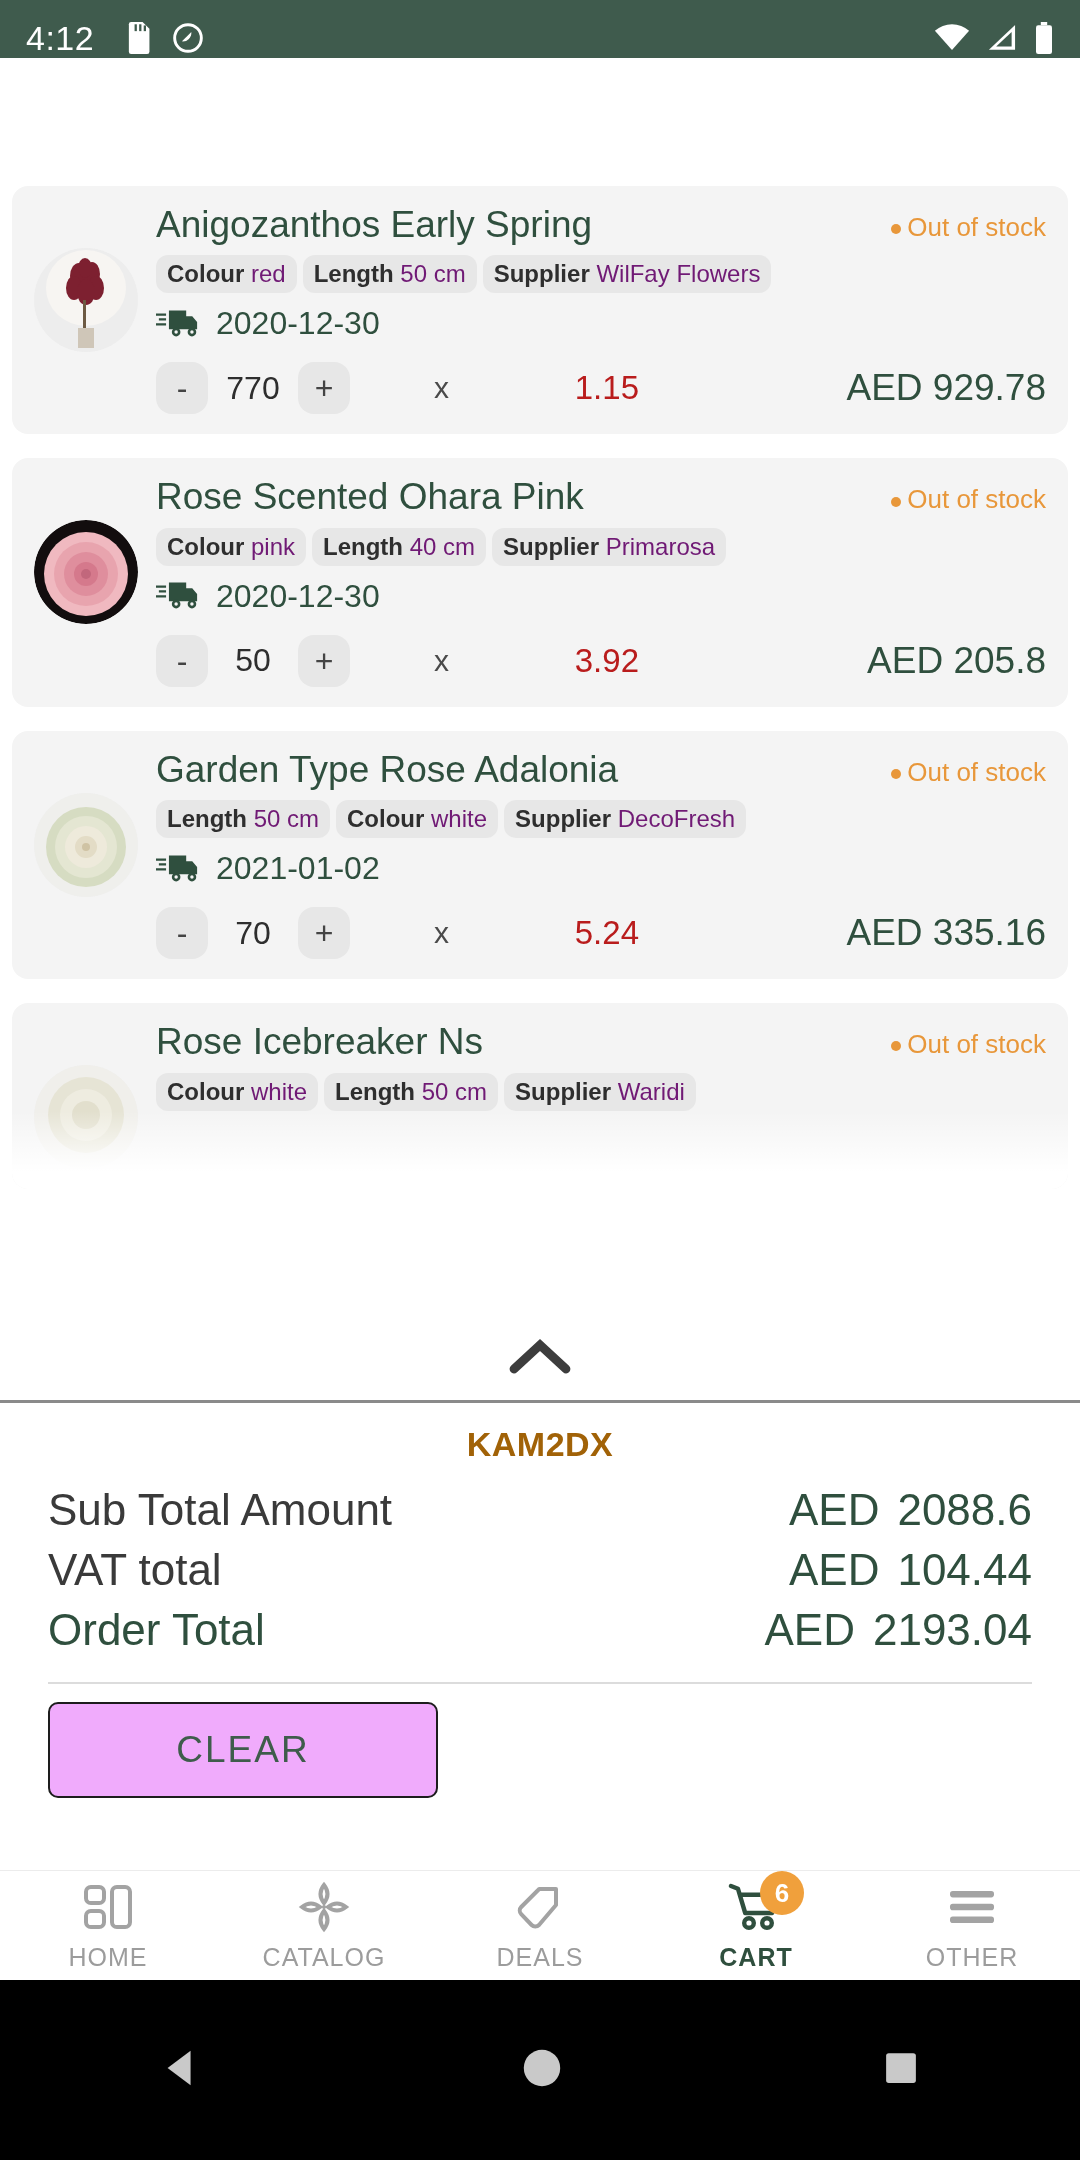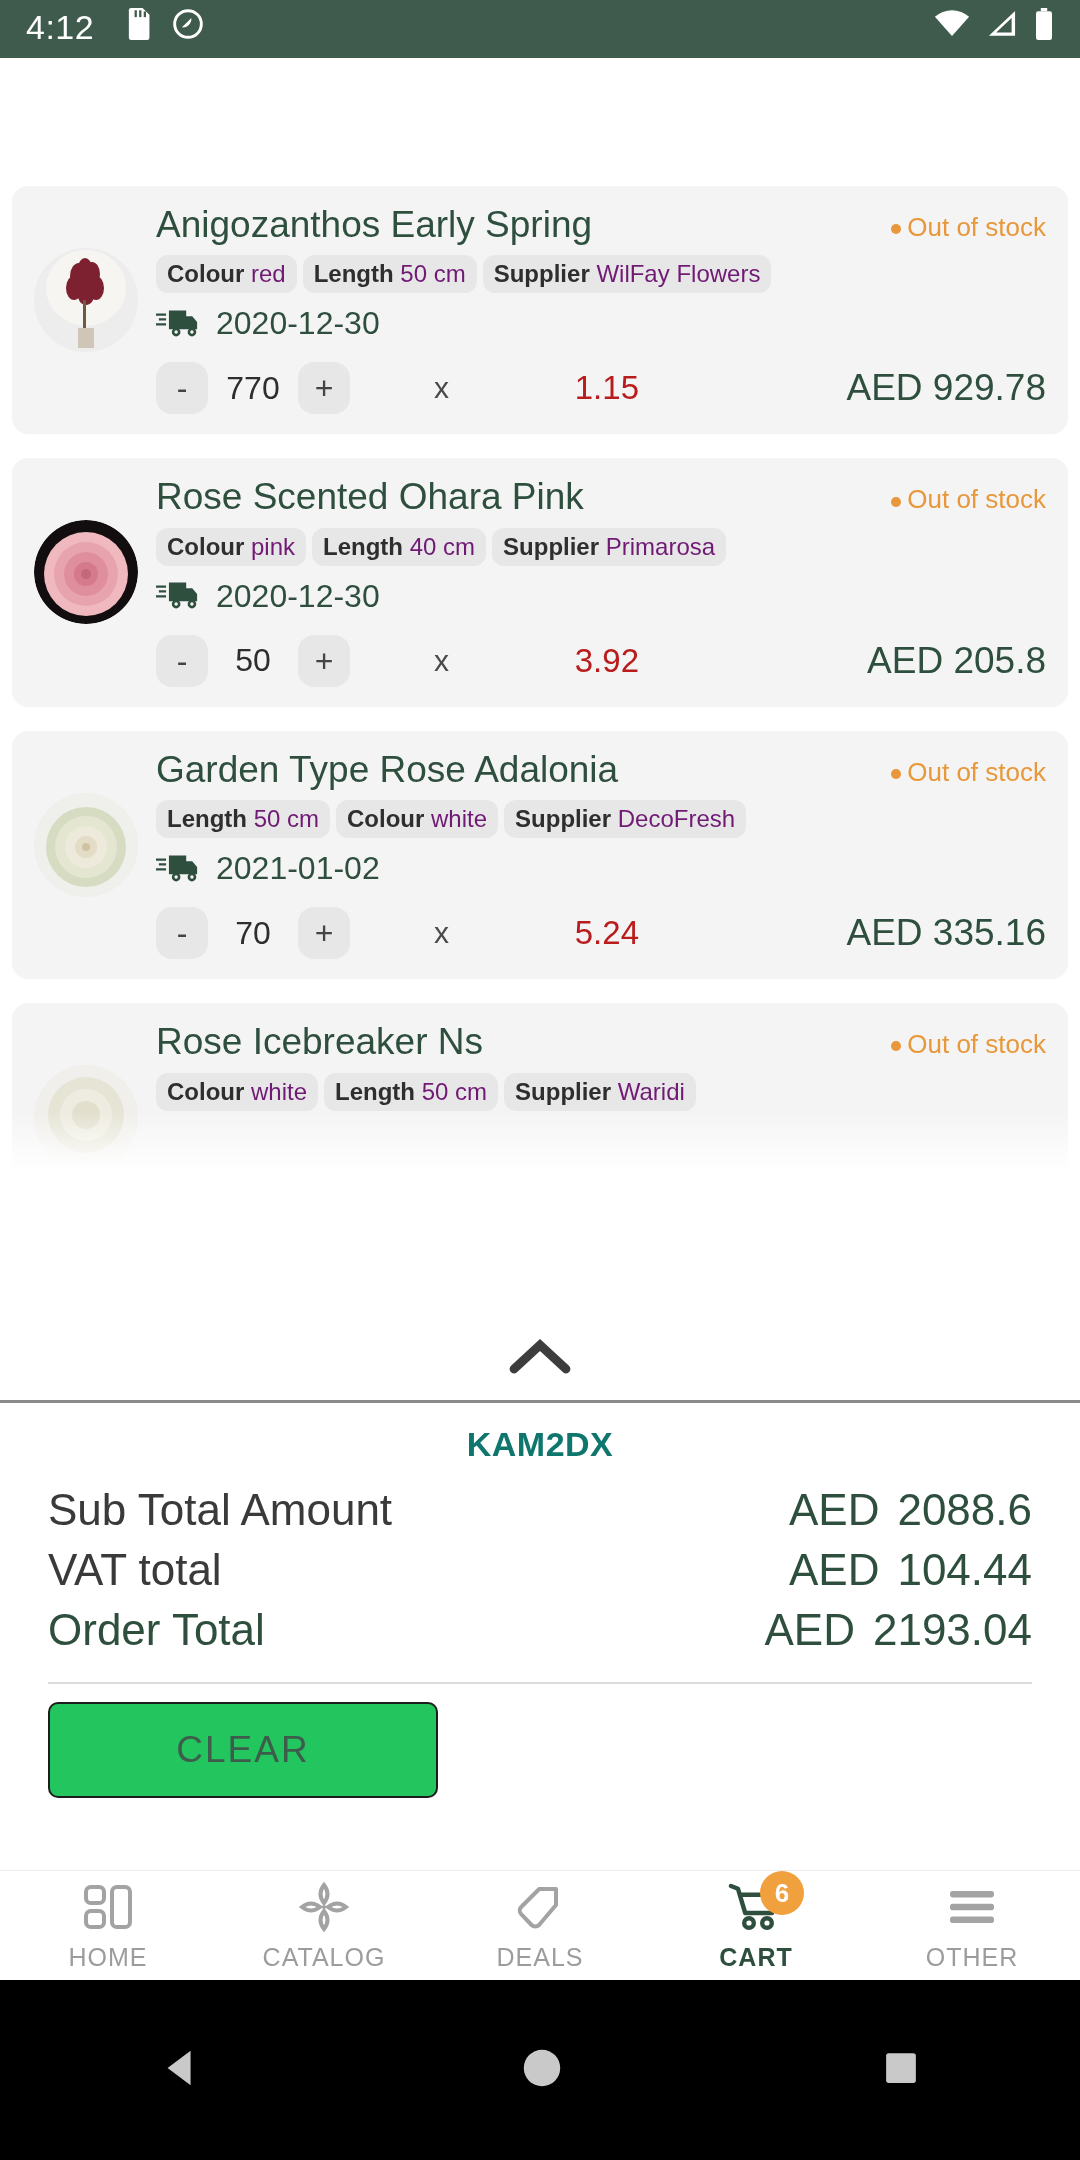--- a/index.html
+++ b/index.html
@@ -7,21 +7,21 @@
     width: 1080px; height: 2160px;
     font-family: "Liberation Sans", sans-serif;
     background: #ffffff;
     overflow: hidden;
   }
   .phone { position: relative; width: 1080px; height: 2160px; background:#fff; }
 
   
   .statusbar {
     height: 58px; background: #3f5b4d; color:#fff;
-    display:flex; align-items:flex-start; padding: 8px 26px;
+    display:flex; align-items:flex-end; padding: 0 26px;
   }
   .sb-time { font-size: 34px; letter-spacing:.5px; }
   .sb-left-icons { display:flex; align-items:center; gap:20px; margin-left:30px; }
   .sb-right { margin-left:auto; display:flex; align-items:center; gap:16px; }
   .ic { display:block; }
 
   
   .list {
     position:absolute; top:58px; left:0; right:0; height: 1260px;
     background:#fff; overflow:hidden;
@@ -90,35 +90,35 @@
   .sheet {
     position:absolute; left:0; right:0; top: 1318px; bottom: 290px;
     background:#fff;
   }
   .handle {
     height: 82px; display:flex; align-items:center; justify-content:center;
   }
   .sheet-divider { height:3px; background:#8a8a8a; }
   .sheet-body { padding: 22px 48px 0 48px; }
   .kam {
-    text-align:center; font-size: 34px; font-weight:700; color:#0f766e;
+    text-align:center; font-size: 34px; font-weight:700; color:#a16207;
     letter-spacing:.5px; margin-bottom: 16px;
   }
   .trow {
     display:flex; align-items:baseline; justify-content:space-between;
     padding: 5px 0;
   }
   .tlabel { font-size: 44px; color:#3a3a3a; font-weight:400;text-align:center; }
   .tlabel.green { color:#2f4f3e; }
   .tval { font-size: 44px; color:#2f4f3e; }
   .tval .cur { margin-right: 18px; }
   .thin-div { height:2px; background:#dcdcdc; margin: 22px 0 18px 0; }
   .clear-btn {
     width: 390px; height: 96px; border:2px solid #1d1d1d; border-radius: 10px;
-    background:#22c55e; color:#3e5c4b; font-size: 37px; letter-spacing: 2px;
+    background:#f0abfc; color:#3e5c4b; font-size: 37px; letter-spacing: 2px;
     display:flex; align-items:center; justify-content:center;
     font-family:"Liberation Sans", sans-serif;
   }
 
   
   .bottomnav {
     position:absolute; left:0; right:0; bottom: 180px; height: 110px;
     background:#fff; display:flex; align-items:center;
     border-top:1px solid #ececec;
   }

